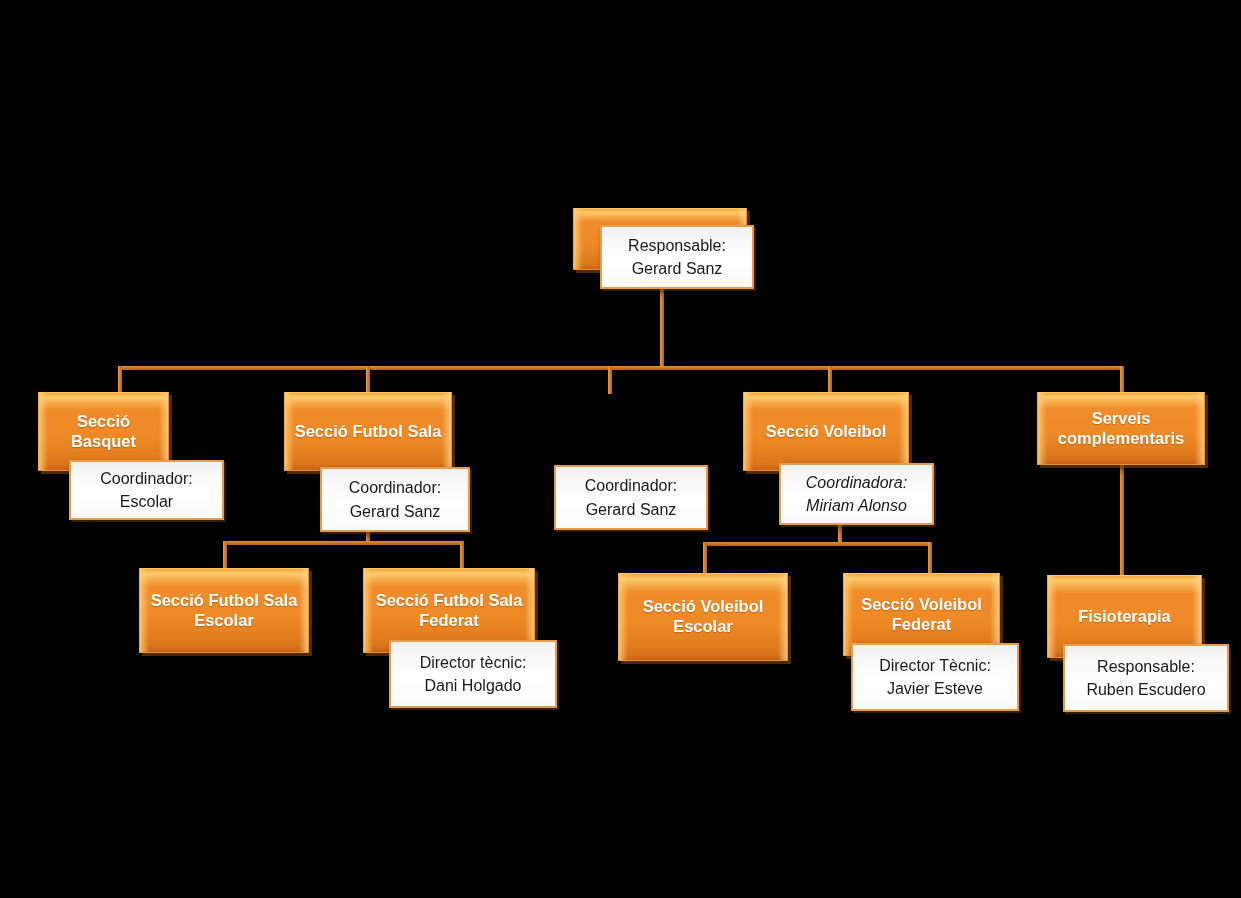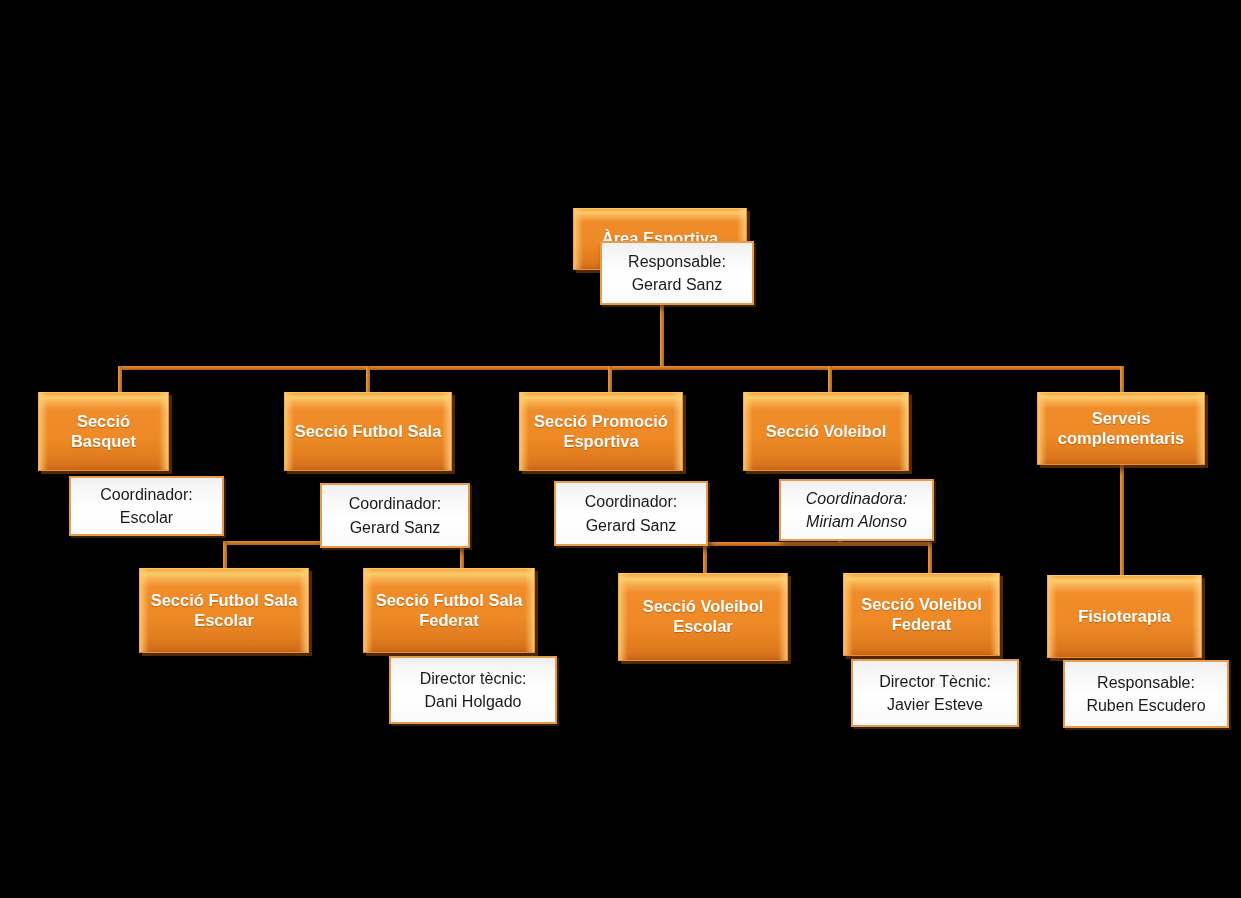--- a/index.html
+++ b/index.html
@@ -101,21 +101,20 @@
     justify-content: center;
     color: #1A1A1A;
     font-size: 16px;
     line-height: 1.45;
     padding: 6px 10px;
     background: linear-gradient(to bottom, #EFEFEF 0%, #F7F7F7 18%, #FFFFFF 55%, #FAFAFA 100%);
     border: 2px solid #E89B4A;
     box-shadow:
       2px 2px 0 0 rgba(150,90,30,0.35),
       3px 4px 6px rgba(0,0,0,0.5);
-    margin-top: 16px;
   }
   .info .line {
     display: block;
     width: 100%;
     text-align: center;
     white-space: nowrap;
   }
 </style>
 </head>
 <body>
@@ -161,24 +160,20 @@
   </div>
 
   <div class="node" style="left:284px; top:392px; width:168px; height:79px;">
     <span class="label">Secció Futbol Sala</span>
   </div>
   <div class="info" style="left:320px; top:467px; width:150px; height:65px;">
     <span class="line line-1">Coordinador:</span>
     <span class="line line-2">Gerard Sanz</span>
   </div>
 
-  <div class="node" style="left:519px; top:392px; width:164px; height:79px;">
-    <span class="label">Secció Promoció
-Esportiva</span>
-  </div>
   <div class="info" style="left:554px; top:465px; width:154px; height:65px;">
     <span class="line line-1">Coordinador:</span>
     <span class="line line-2">Gerard Sanz</span>
   </div>
 
   <div class="node" style="left:743px; top:392px; width:166px; height:79px;">
     <span class="label">Secció Voleibol</span>
   </div>
   <div class="info" style="left:779px; top:463px; width:155px; height:62px;font-style:italic;">
     <span class="line line-1">Coordinadora:</span>

